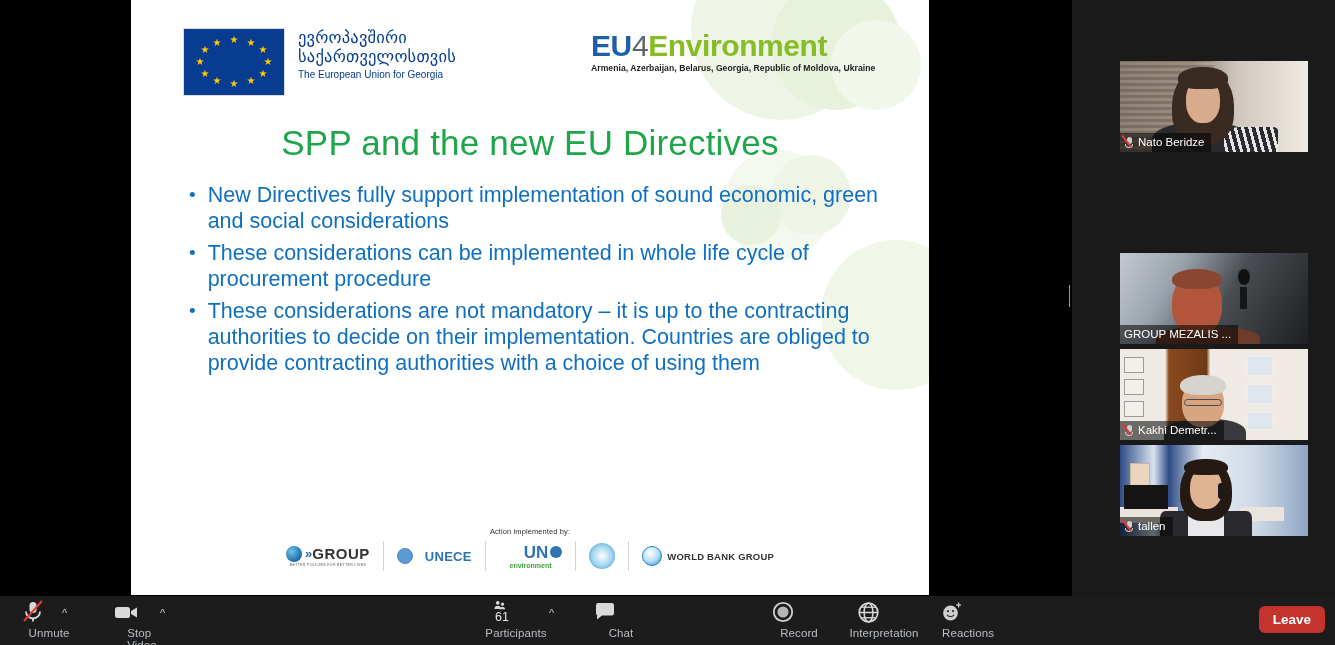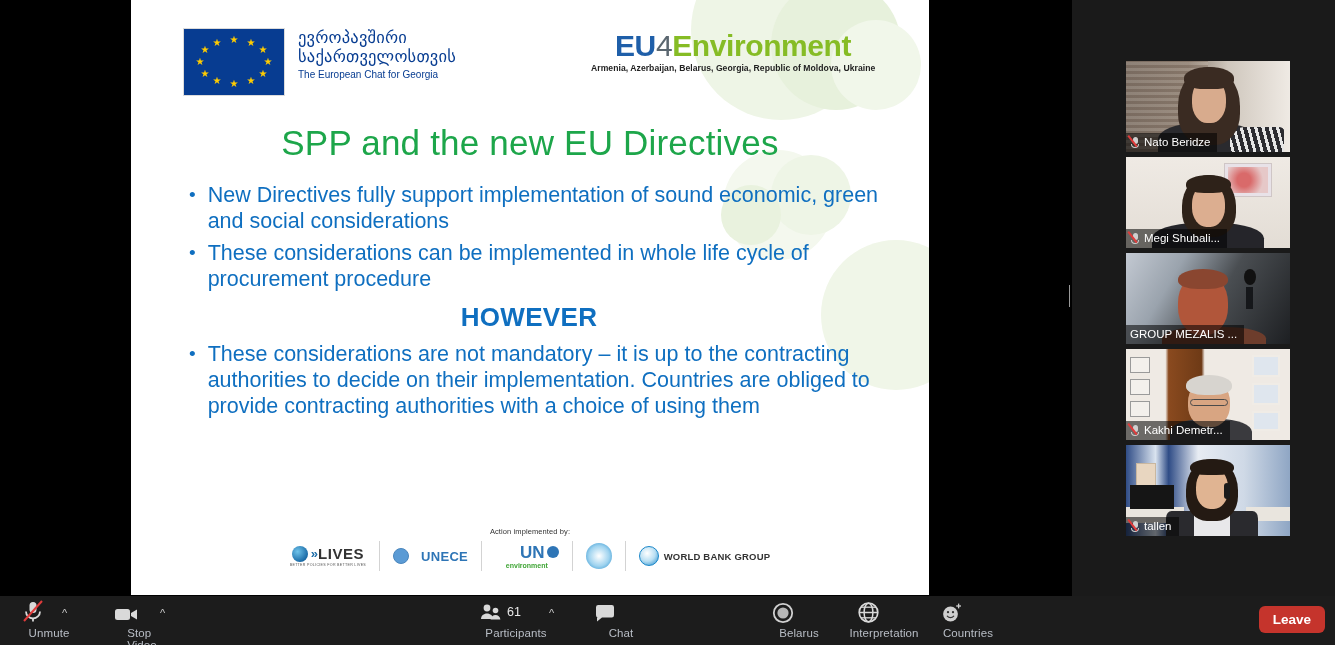--- a/index.html
+++ b/index.html
@@ -29,21 +29,21 @@
   .eu-flag .star{
     position:absolute; color:#FFCC00; font-size:10px; line-height:10px;
     transform:translate(-50%,-50%);
   }
   .eu-text .ka1{ color:#073C91; font-size:16.5px; line-height:19px; letter-spacing:.2px;}
   .eu-text .ka2{ color:#073C91; font-size:16.5px; line-height:19px; letter-spacing:.2px;}
   .eu-text .en{ color:#073C91; font-size:10px; line-height:13px; margin-top:2px; }
 
   
   .e4e{ position:absolute; left:460px; top:30px; }
-  .e4e .word{ font-size:30px; font-weight:bold; line-height:32px; letter-spacing:-.4px;margin-left:24px; }
+  .e4e .word{ font-size:30px; font-weight:bold; line-height:32px; letter-spacing:-.4px; }
   .e4e .eu{ color:#1F5FA9; }
   .e4e .four{ color:#5B6770; font-weight:normal; }
   .e4e .env{ color:#86BC25; }
   .e4e .countries{ font-size:8.6px; color:#222; font-weight:bold; letter-spacing:.05px; margin-top:1px;}
 
   .slide-title{
     position:absolute; left:0; top:122px; width:100%; text-align:center;
     color:#1DA64A; font-size:35px; line-height:42px; letter-spacing:.2px;
   }
 
@@ -87,21 +87,21 @@
   .wbg-name{ font-size:9.5px; font-weight:bold; color:#333; letter-spacing:.2px;}
 
   
   .drag-handle{ position:absolute; left:1068px; top:285px; width:8px; height:22px; }
   .drag-handle i{ position:absolute; top:0; width:1px; height:22px; background:#9a9a9a; display:block;}
   .drag-handle i:nth-child(1){ left:1px;} .drag-handle i:nth-child(2){ left:5px;}
 
   
   .filmstrip{ position:absolute; left:1072px; top:0; width:263px; height:596px;
       background:#1a1a1a; }
-  .tile{ position:absolute; left:54px; width:164px; height:91px; overflow:hidden; background:#2b2b2b;padding-left:32px;}
+  .tile{ position:absolute; left:48px; width:188px; height:91px; overflow:hidden; background:#2b2b2b;padding-left:32px;}
   .tile.active{ outline:3px solid #C9E532; outline-offset:-3px; }
   .tile .scene{ position:absolute; inset:0; }
   .tile .namebar{
     position:absolute; left:0; bottom:0; max-width:100%;
     background:rgba(0,0,0,.55); color:#fff; font-size:11.5px; line-height:15px;
     padding:2px 7px 2px 4px; display:flex; align-items:center; gap:4px; white-space:nowrap;
   }
   .mic-off{ position:relative; width:10px; height:13px; flex:0 0 auto; }
   .mic-off .b{ position:absolute; left:2.5px; top:1px; width:5px; height:7px;
       background:#cfcfcf; border-radius:3px; }
@@ -114,21 +114,21 @@
   .bg{ position:absolute; inset:0; }
   .head{ position:absolute; border-radius:48% 48% 44% 44%; }
   .hair{ position:absolute; border-radius:50% 50% 40% 40%; }
   .torso{ position:absolute; border-radius:40% 40% 0 0; }
 
   
   .toolbar{ position:absolute; left:0; top:596px; width:1335px; height:49px;
       background:#1c1c1c; }
   .tb-item{ position:absolute; top:4px; width:auto; display:flex;
       flex-direction:column; align-items:center; cursor:pointer; }
-  .tb-ico{ height:24px; display:flex; align-items:flex-end; justify-content:center; }
+  .tb-ico{ height:24px; display:flex; align-items:flex-end; justify-content:center;flex-direction:column; }
   .tb-lbl{ font-size:11.5px; color:#b9bec6; margin-top:3px; letter-spacing:.1px;padding-left:32px; }
   .tb-lbl.green{ color:#2ecc71; }
   .caret{ position:absolute; top:11px; color:#c9c9c9; font-size:11px; }
   .leave-btn{
     position:absolute; right:10px; top:10px; background:#c5342c; color:#fff;
     font-size:13.5px; font-weight:bold; padding:6px 14px; border-radius:6px;
     border:none; cursor:pointer; font-family:"Liberation Sans", sans-serif;
   }
   .pcount{ font-size:12.5px; color:#e8e8e8; margin-left:4px; }
 </style>
@@ -162,21 +162,21 @@
             <span class="star" style="left:50%;top:84%;">★</span>
             <span class="star" style="left:33%;top:79.5%;">★</span>
             <span class="star" style="left:21%;top:68%;">★</span>
             <span class="star" style="left:16%;top:50%;">★</span>
             <span class="star" style="left:21%;top:32%;">★</span>
             <span class="star" style="left:33%;top:20.5%;">★</span>
           </div>
           <div class="eu-text">
             <div class="ka1">ევროპავშირი</div>
             <div class="ka2">საქართველოსთვის</div>
-            <div class="en">The European Chat for Georgia</div>
+            <div class="en">The European Union for Georgia</div>
           </div>
         </div>
 
         <div class="e4e">
           <div class="word">
             <span class="eu">EU</span><span class="four">4</span><span class="env">Environment</span>
           </div>
           <div class="countries">Armenia, Azerbaijan, Belarus, Georgia, Republic of Moldova, Ukraine</div>
         </div>
 
@@ -184,36 +184,35 @@
 
         <div class="body">
           <div class="bl">
             <span class="dot">•</span>
             <span class="txt">New Directives fully support implementation of sound economic, green and social considerations</span>
           </div>
           <div class="bl">
             <span class="dot">•</span>
             <span class="txt">These considerations can be implemented in whole life cycle of procurement procedure</span>
           </div>
-          <div class="however">HOWEVER</div>
           <div class="bl">
             <span class="dot">•</span>
             <span class="txt">These considerations are not mandatory – it is up to the contracting authorities to decide on their implementation. Countries are obliged to provide contracting authorities with a choice of using them</span>
           </div>
         </div>
 
         <div class="footer">
           <div class="action-by">Action implemented by:</div>
           <div class="logos">
             <div class="logo-cell">
               <div class="oecd">
                 <div class="oecd-row">
                   <span class="oecd-mark"></span>
                   <span class="oecd-chev">»</span>
-                  <span class="oecd-name">LIVES</span>
+                  <span class="oecd-name">GROUP</span>
                 </div>
                 <div class="oecd-sub">BETTER POLICIES FOR BETTER LIVES</div>
               </div>
             </div>
             <div class="logo-sep"></div>
             <div class="logo-cell">
               <div class="unece-row">
                 <span class="un-globe"></span>
                 <span class="unece-name">UNECE</span>
               </div>
@@ -266,39 +265,20 @@
       <div class="namebar">
         <span class="mic-off">
             <i class="b"></i>
             <i class="s"></i>
             <i class="sl"></i>
           </span>
         <span>Nato Beridze</span>
       </div>
     </div>
 
-    <div class="tile" style="top:157px;">
-      <div class="scene">
-        <div class="bg" style="background:linear-gradient(180deg,#efeae4 0%,#e3ddd5 100%);"></div>
-        <div class="bg" style="left:98px;top:6px;width:48px;height:34px;background:#e8e2e8;border:1px solid #cfc6c6;"></div>
-        <div class="bg" style="left:102px;top:10px;width:40px;height:26px;background:radial-gradient(circle at 40% 50%,#d96a6a 0 25%,#e6c8c8 70%);"></div>
-        <div class="torso" style="left:26px;top:66px;width:112px;height:38px;background:#25252a;"></div>
-        <div class="hair" style="left:56px;top:18px;width:54px;height:62px;background:#2e2219;"></div>
-        <div class="head" style="left:66px;top:26px;width:33px;height:44px;background:#dcae90;"></div>
-        <div class="hair" style="left:60px;top:18px;width:45px;height:18px;background:#2e2219;"></div>
-      </div>
-      <div class="namebar">
-        <span class="mic-off">
-            <i class="b"></i>
-            <i class="s"></i>
-            <i class="sl"></i>
-          </span>
-        <span>Megi Shubali...</span>
-      </div>
-    </div>
 
     <div class="tile active" style="top:253px;">
       <div class="scene">
         <div class="bg" style="background:linear-gradient(120deg,#c3c9d2 0%,#9aa3ad 28%,#4a4e52 55%,#1d1f22 100%);"></div>
         <div class="bg" style="left:118px;top:16px;width:12px;height:16px;background:#111;border-radius:50%;"></div>
         <div class="bg" style="left:120px;top:34px;width:7px;height:22px;background:#15171a;"></div>
         <div class="torso" style="left:36px;top:74px;width:104px;height:28px;background:#6d3d2c;"></div>
         <div class="head" style="left:52px;top:20px;width:50px;height:62px;background:#b1563a;"></div>
         <div class="hair" style="left:52px;top:16px;width:50px;height:20px;background:#8a4630;"></div>
       </div>
@@ -408,21 +388,21 @@
     </div>
 
 
     <div class="tb-item" style="left:753px;width:60px;">
       <div class="tb-ico">
         <svg width="22" height="22" viewBox="0 0 22 22">
           <circle cx="11" cy="11" r="9.2" fill="none" stroke="#d0d0d0" stroke-width="1.8"></circle>
           <circle cx="11" cy="11" r="5.6" fill="#b6b6b6"></circle>
         </svg>
       </div>
-      <div class="tb-lbl">Belarus</div>
+      <div class="tb-lbl">Record</div>
     </div>
 
     <div class="tb-item" style="left:820px;width:96px;">
       <div class="tb-ico">
         <svg width="23" height="23" viewBox="0 0 23 23">
           <circle cx="11.5" cy="11.5" r="9.3" fill="none" stroke="#d9d9d9" stroke-width="1.7"></circle>
           <ellipse cx="11.5" cy="11.5" rx="4.4" ry="9.3" fill="none" stroke="#d9d9d9" stroke-width="1.5"></ellipse>
           <line x1="2.2" y1="11.5" x2="20.8" y2="11.5" stroke="#d9d9d9" stroke-width="1.5"></line>
           <line x1="4" y1="6.2" x2="19" y2="6.2" stroke="#d9d9d9" stroke-width="1.3"></line>
           <line x1="4" y1="16.8" x2="19" y2="16.8" stroke="#d9d9d9" stroke-width="1.3"></line>
@@ -435,19 +415,19 @@
       <div class="tb-ico">
         <svg width="24" height="22" viewBox="0 0 24 22">
           <circle cx="10.5" cy="12" r="7.4" fill="#cfcfcf"></circle>
           <circle cx="8" cy="10.2" r="1.15" fill="#333"></circle>
           <circle cx="13" cy="10.2" r="1.15" fill="#333"></circle>
           <path d="M7.3 14.2a4.2 4.2 0 0 0 6.4 0" stroke="#333" stroke-width="1.2" fill="none" stroke-linecap="round"></path>
           <line x1="18.6" y1="1.6" x2="18.6" y2="6.4" stroke="#cfcfcf" stroke-width="1.3"></line>
           <line x1="16.2" y1="4" x2="21" y2="4" stroke="#cfcfcf" stroke-width="1.3"></line>
         </svg>
       </div>
-      <div class="tb-lbl">Countries</div>
+      <div class="tb-lbl">Reactions</div>
     </div>
 
     <button class="leave-btn">Leave</button>
   </div>
 
 </div>
 
 </body></html>

